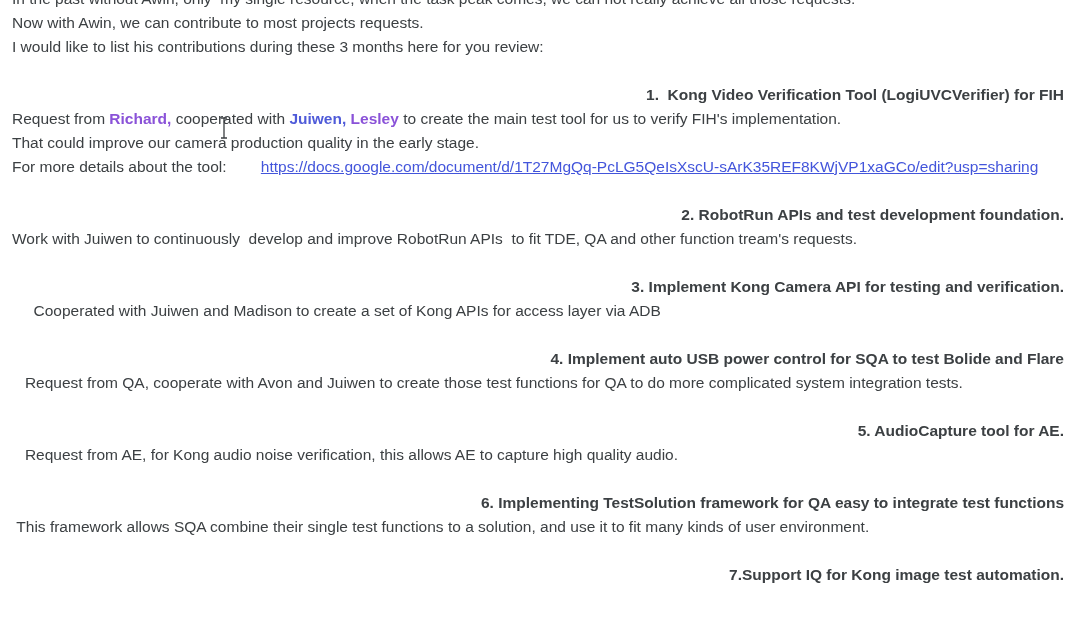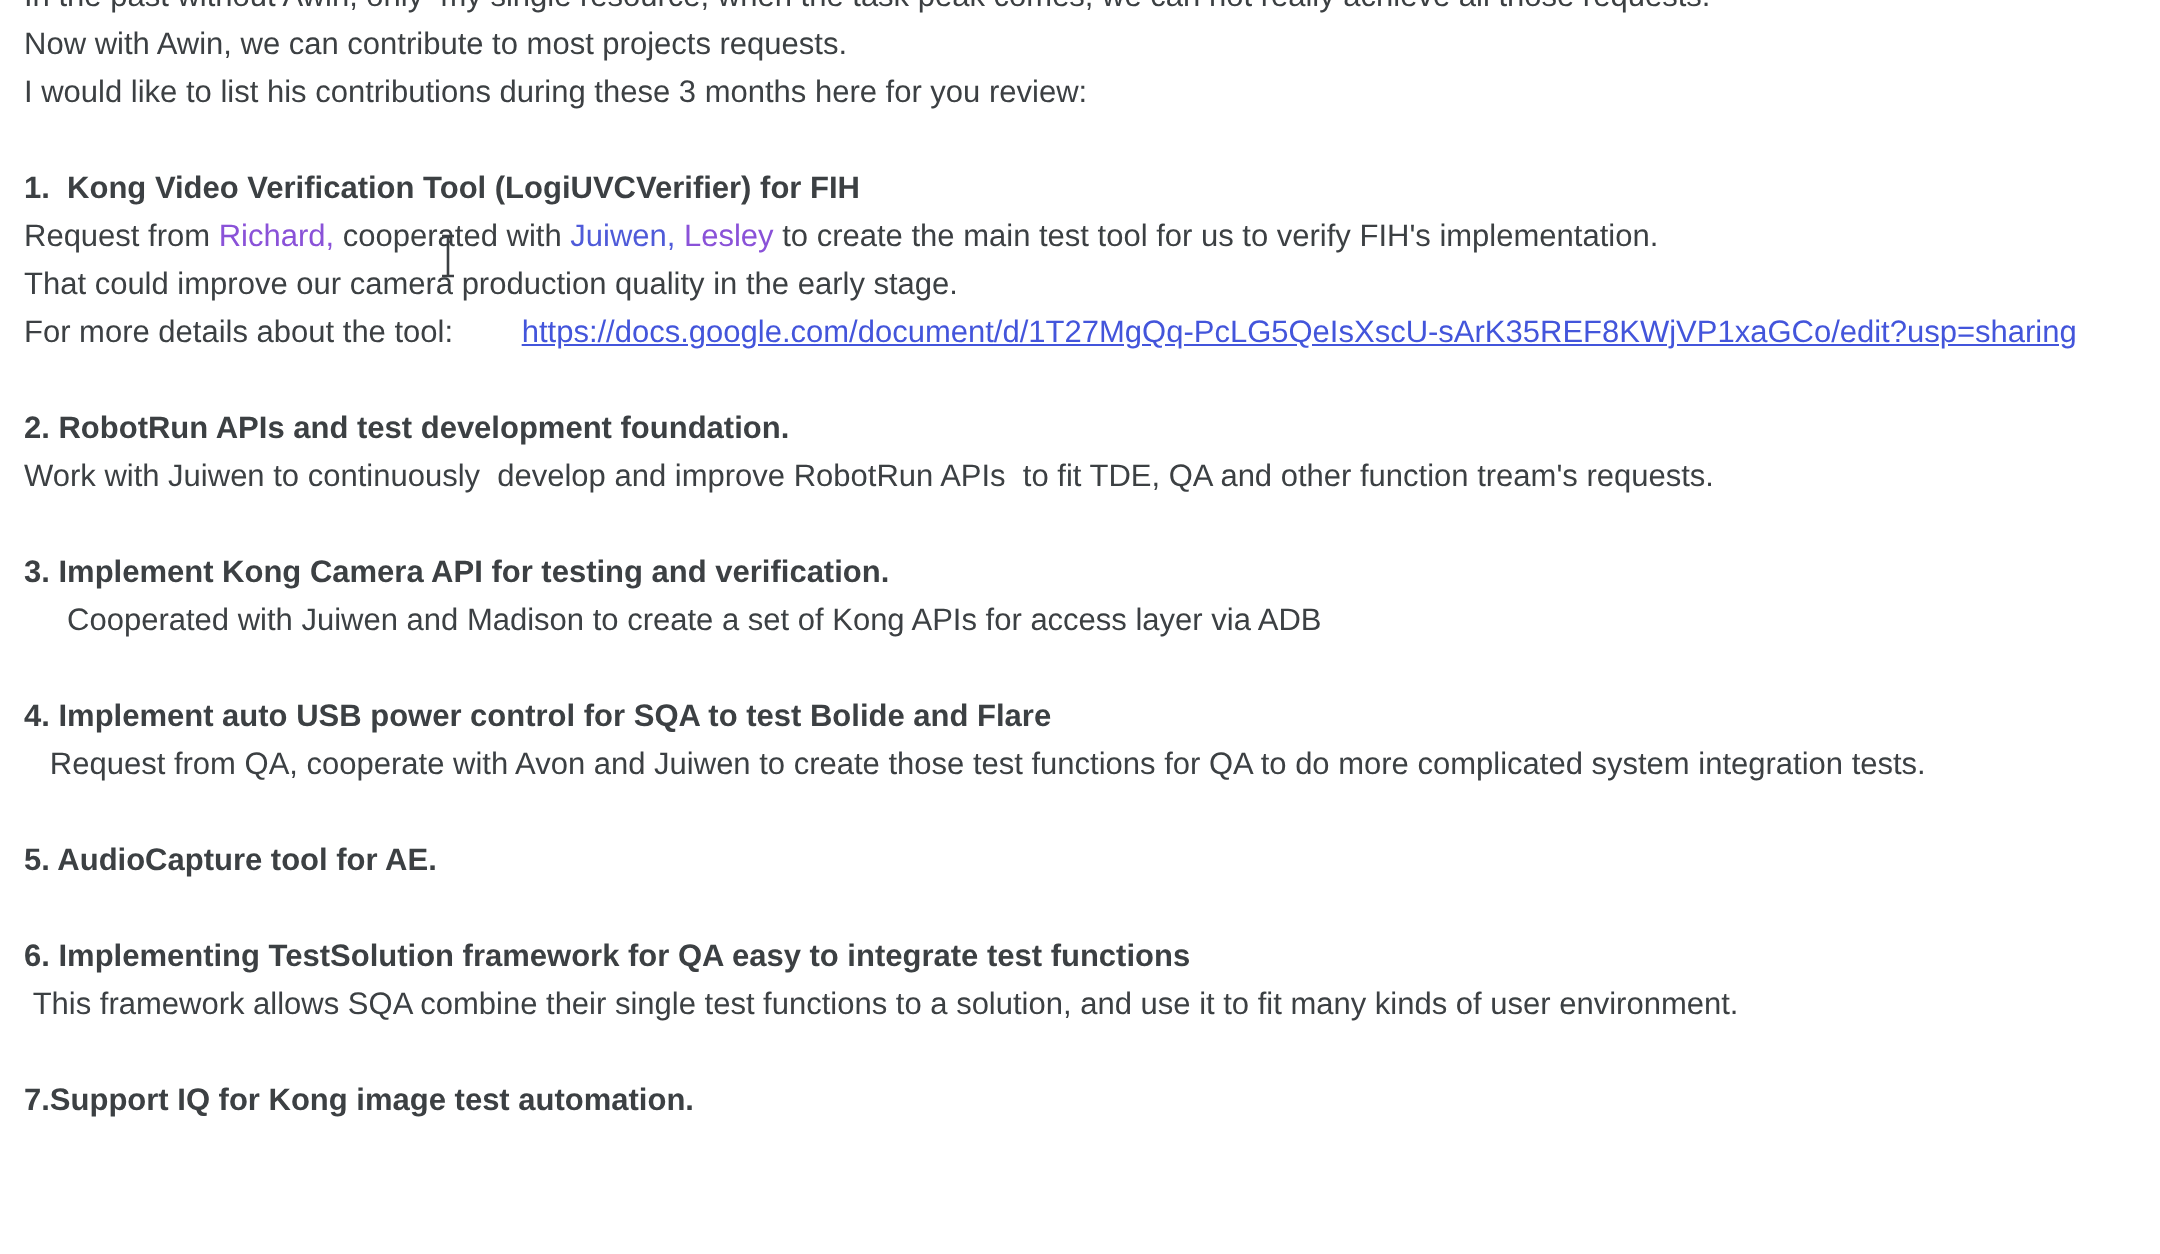--- a/index.html
+++ b/index.html
@@ -22,31 +22,32 @@
     padding-right: 16px;
   }
   .line, .heading, .blank {
     line-height: 24px;
     min-height: 24px;
     white-space: pre-wrap;
   }
   .heading {
     font-weight: 700;
     color: var(--heading-text, #202124);
+    text-align: right;
   }
   .t { color: var(--body-text, #3c4043); }
   .name-purple { color: var(--link-purple, #8a52d8); }
   .name-blue   { color: var(--link-blue, #4f5bd9); }
   .doc-url {
     color: var(--link-url, #4355db);
     text-decoration: underline;
     cursor: pointer;
     padding-left: 30px;
   }
-  .name-purple, .name-blue { cursor: pointer; }
+  .name-purple, .name-blue { cursor: pointer; font-weight: bold; }
   .cursor-ibeam {
     position: absolute;
     pointer-events: none;
   }
 </style>
 </head>
 <body>
 
 <div class="doc">
     <div class="line"><span class="t">In the past without Awin, only  my single resource, when the task peak comes, we can not really achieve all those requests.</span></div>
@@ -61,20 +62,21 @@
     <div class="heading"><span class="t">2. RobotRun APIs and test development foundation.</span></div>
     <div class="line"><span class="t">Work with Juiwen to continuously  develop and improve RobotRun APIs  to fit TDE, QA and other function tream's requests.</span></div>
     <div class="blank"></div>
     <div class="heading"><span class="t">3. Implement Kong Camera API for testing and verification.</span></div>
     <div class="line"><span class="t">     Cooperated with Juiwen and Madison to create a set of Kong APIs for access layer via ADB</span></div>
     <div class="blank"></div>
     <div class="heading"><span class="t">4. Implement auto USB power control for SQA to test Bolide and Flare</span></div>
     <div class="line"><span class="t">   Request from QA, cooperate with Avon and Juiwen to create those test functions for QA to do more complicated system integration tests.</span></div>
     <div class="blank"></div>
     <div class="heading"><span class="t">5. AudioCapture tool for AE.</span></div>
+    <div class="line"><span class="t">   Request from AE, for Kong audio noise verification, this allows AE to capture high quality audio.</span></div>
     <div class="blank"></div>
     <div class="heading"><span class="t">6. Implementing TestSolution framework for QA easy to integrate test functions</span></div>
     <div class="line"><span class="t"> This framework allows SQA combine their single test functions to a solution, and use it to fit many kinds of user environment.</span></div>
     <div class="blank"></div>
     <div class="heading"><span class="t">7.Support IQ for Kong image test automation.</span></div>
   </div>
 
 <div class="cursor-ibeam" style="left: 218px; top: 116px;">
   <svg width="12" height="24" viewBox="0 0 12 24">
     <path d="M3 2 H9 M6 2 V22 M3 22 H9" fill="none" stroke="#3c4043" stroke-width="1.3"></path>

